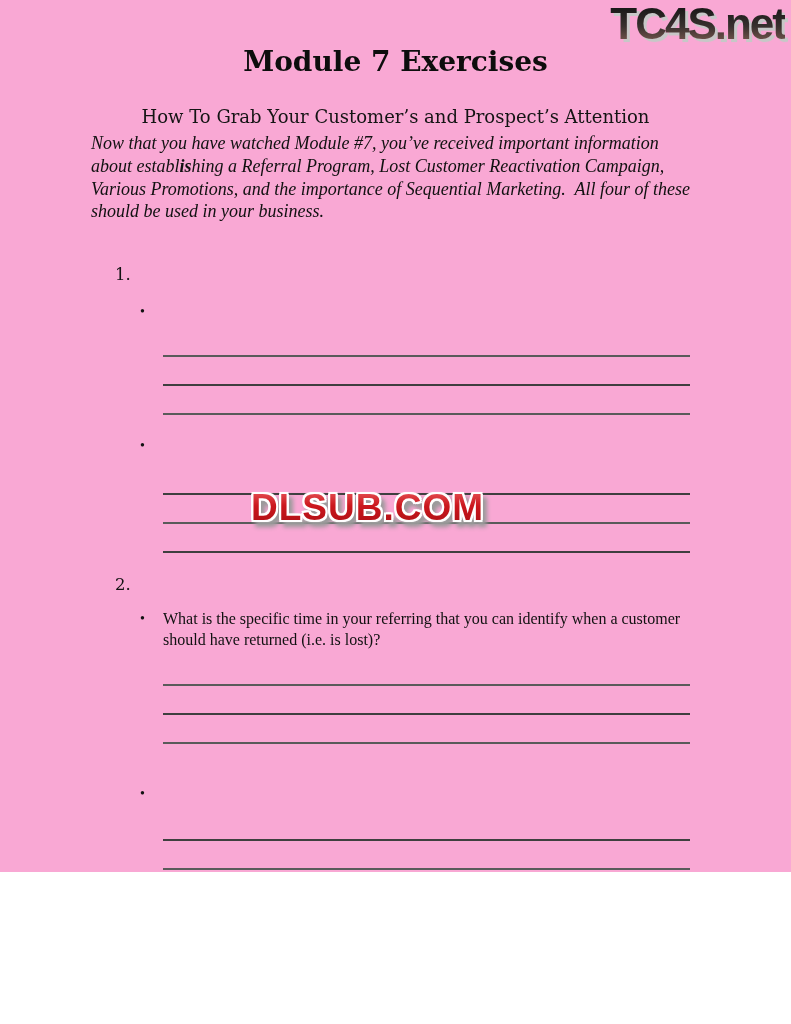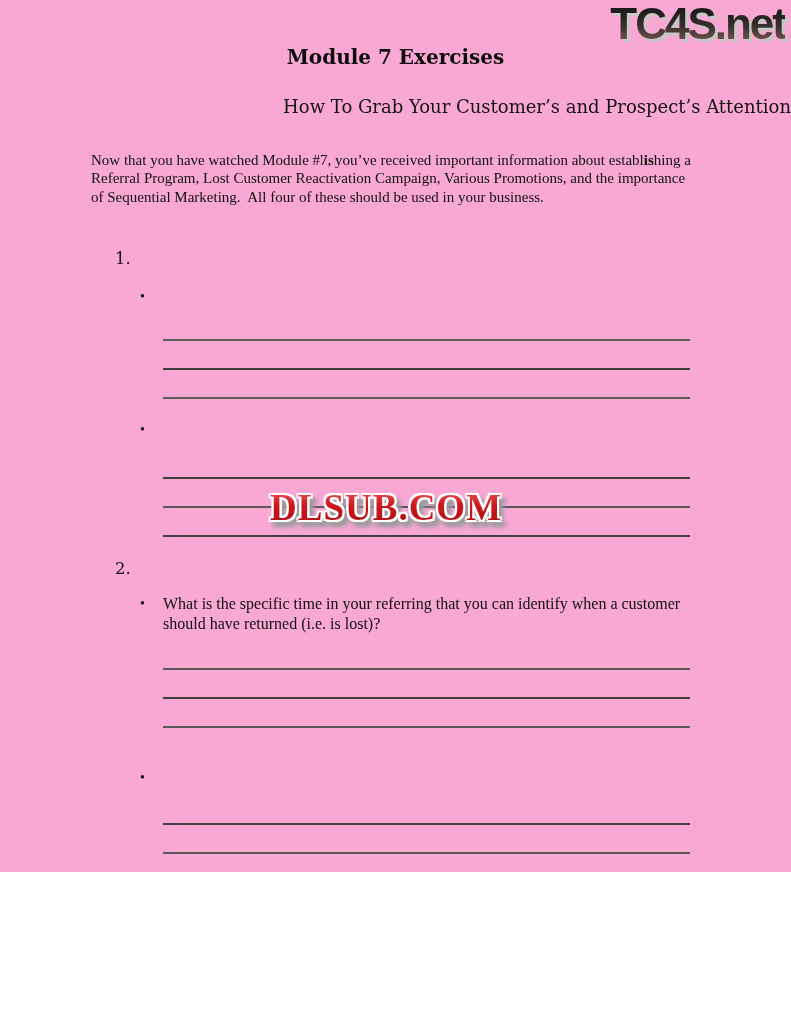--- a/index.html
+++ b/index.html
@@ -27,34 +27,33 @@
     background: linear-gradient(180deg, #151515 8%, #38302e 55%, #7f5b53 96%);
     -webkit-background-clip: text;
     background-clip: text;
     color: transparent;
     filter: drop-shadow(3px 3px 0px #c7c7c7);
   }
 
   .wm-mid { position: absolute; top: 489px; left: 251px; z-index: 6; }
   .wm-mid-text {
     display: inline-block;
-    font-family: Liberation Serif, serif;
+    font-family: Liberation Sans, sans-serif;
     font-weight: bold;
     font-size: 37px;
     line-height: 1;
     letter-spacing: 1px;
     transform: scaleY(1.02);
     background: linear-gradient(180deg, #ea5a5f 0%, #cb171d 45%, #ad1016 100%);
     -webkit-background-clip: text;
     background-clip: text;
     color: transparent;
     filter: drop-shadow(2px 0 0 #fff) drop-shadow(-2px 0 0 #fff)
             drop-shadow(0 2px 0 #fff) drop-shadow(0 -2px 0 #fff)
             drop-shadow(4px 5px 2px #9a9a9a);
-    margin-left: 19px;
   }
 
   .wm-bottom { position: absolute; top: 976px; right: 8px; z-index: 6; }
   .wm-bottom-text {
     display: inline-block;
     font-family: "DejaVu Sans", sans-serif;
     font-weight: normal;
     font-size: 30px;
     line-height: 1;
     letter-spacing: 0px;
@@ -66,38 +65,39 @@
             drop-shadow(0 2px 0 #fff) drop-shadow(0 -2px 0 #fff)
             drop-shadow(3px 4px 2px #a8a8a8);
   }
 
   
   .title {
     margin: 45px 0 0 0;
     text-align: center;
     font-family: "DejaVu Serif", serif;
     font-weight: bold;
-    font-size: 20px;
+    font-size: 28px;
     line-height: 1.2;
     color: #0d0d0d;
   }
   .subtitle {
     margin: 27px 0 0 0;
-    text-align: right;
+    text-align: center;
     font-family: "DejaVu Serif", serif;
     font-weight: normal;
     font-size: 18px;
     line-height: 1.2;
     color: #141414;
   }
   .intro {
-    margin: 33px 98px 0 91px;
-    font-size: 15px;
+    margin: 5px 98px 0 91px;
+    font-size: 18px;
     line-height: 1.26;
     white-space: pre-wrap;
+    font-style: italic;
   }
   .intro b { font-weight: bold; }
 
   .section-head {
     display: flex;
     font-family: "DejaVu Serif", serif;
     font-size: 16.5px;
     line-height: 1.3;
     color: #121212;
   }

